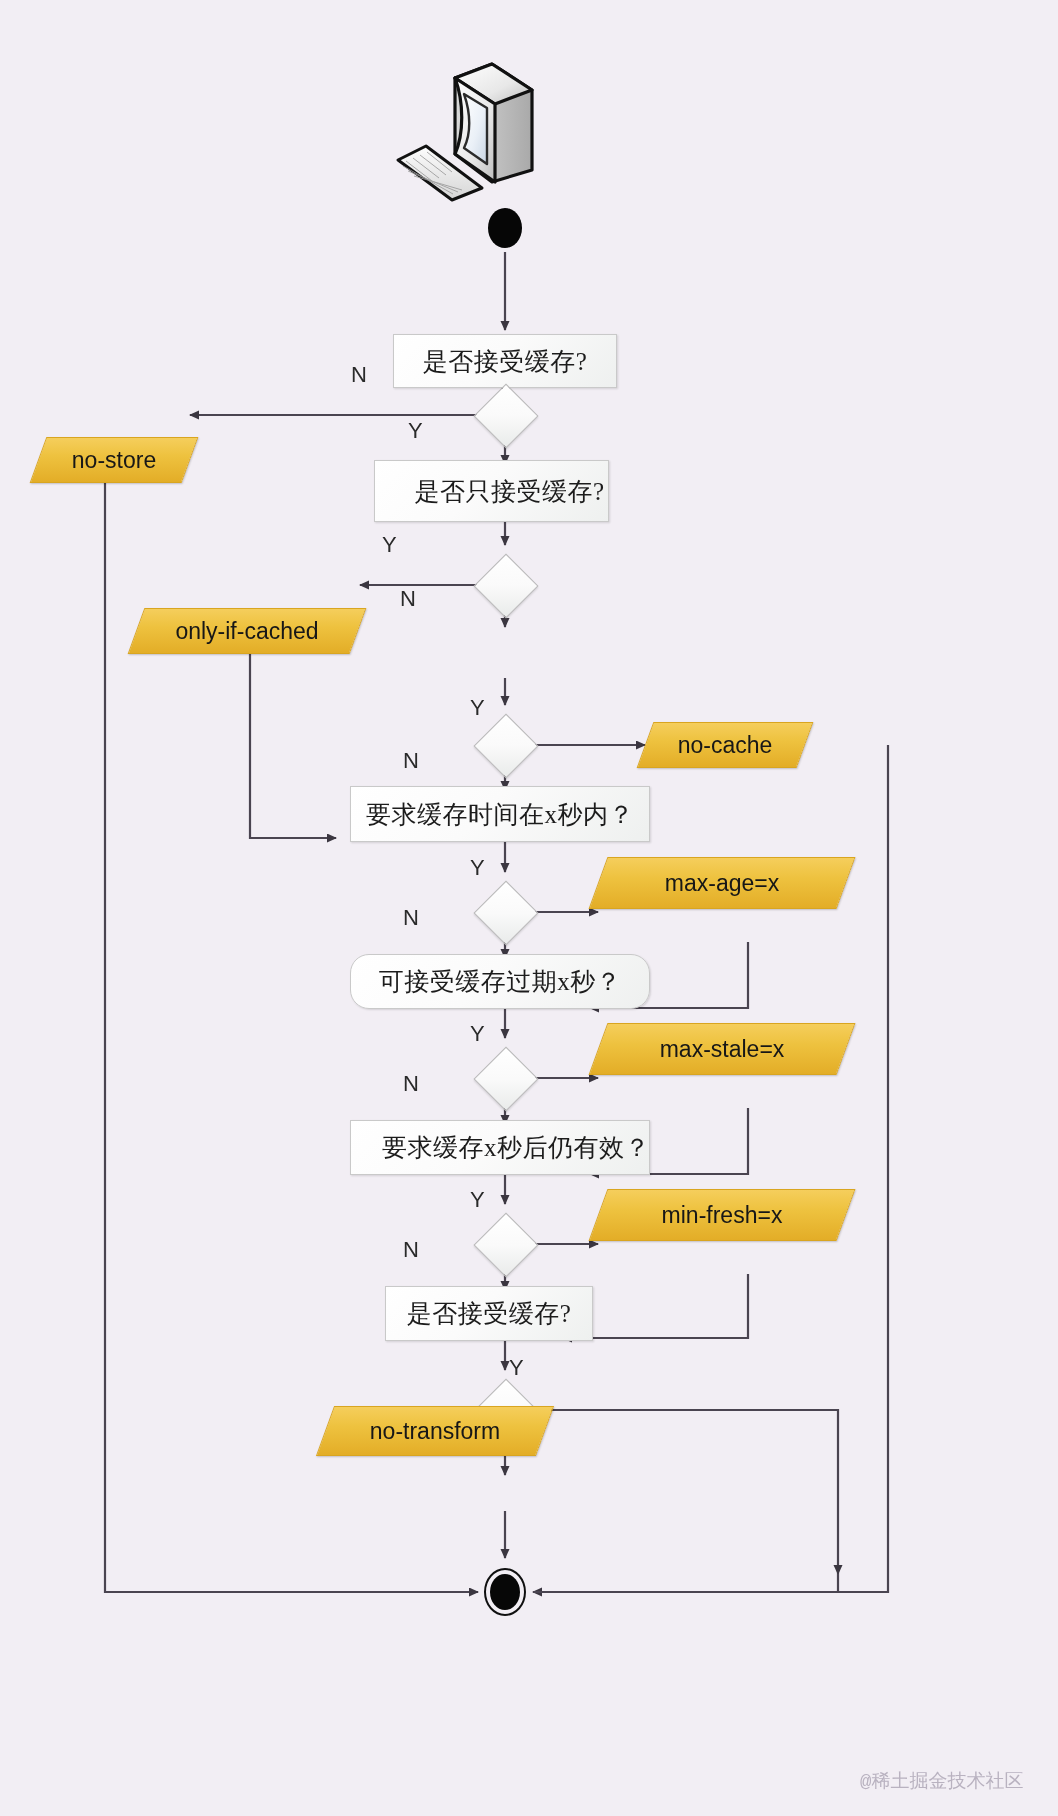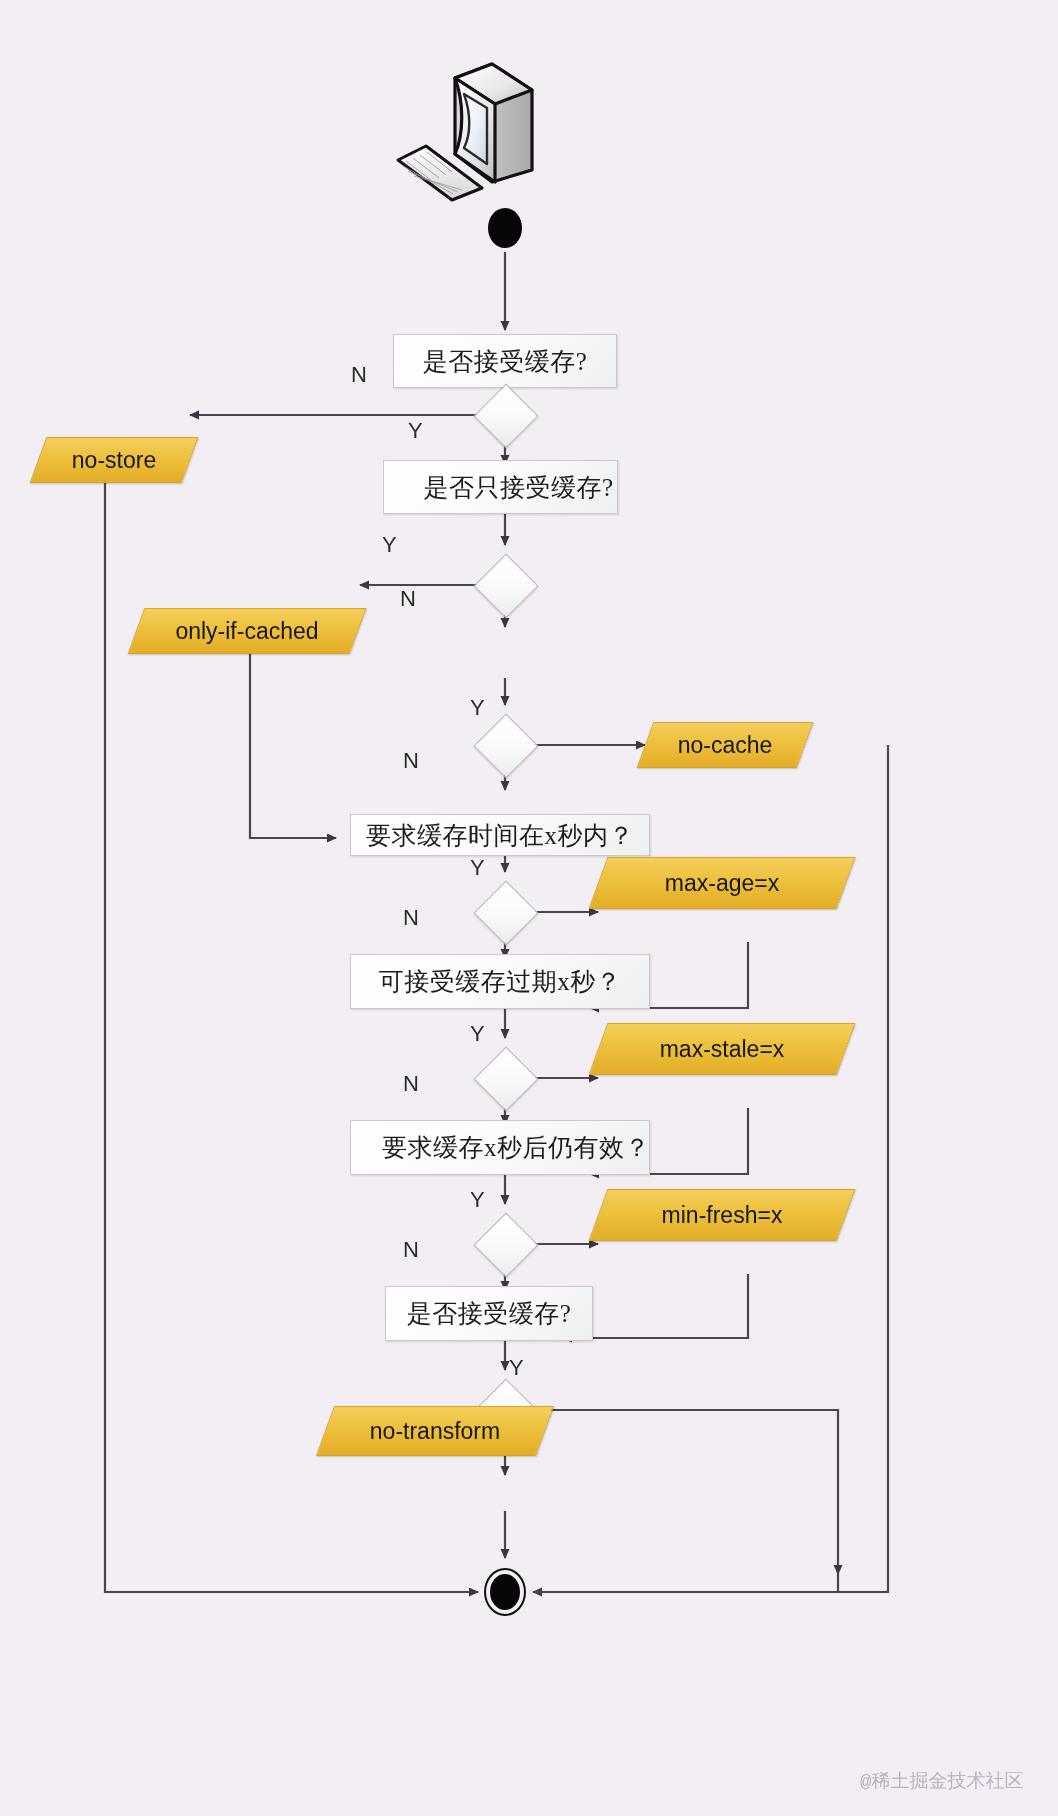--- a/index.html
+++ b/index.html
@@ -215,30 +215,30 @@
       </g>
     </svg>
   </div>
 
   <div class="start-node" style="left:488px;top:208px;"></div>
 
   <div class="pbox" style="left:393px;top:334px;width:224px;height:54px;">
     <span>是否接受缓存?</span>
   </div>
 
-  <div class="pbox" style="left:383px;top:460px;width:235px;height:54px;padding-left:36px;">
+  <div class="pbox" style="left:374px;top:460px;width:235px;height:62px;padding-left:36px;">
     <span>是否只接受缓存?</span>
   </div>
 
 
-  <div class="pbox" style="left:350px;top:786px;width:300px;height:42px;margin-top:28px;">
+  <div class="pbox" style="left:350px;top:786px;width:300px;height:56px;">
     <span>要求缓存时间在x秒内？</span>
   </div>
 
-  <div class="pbox" style="left:350px;top:954px;width:300px;height:55px;">
+  <div class="pbox" style="left:350px;top:954px;width:300px;height:55px;border-radius:19px;">
     <span>可接受缓存过期x秒？</span>
   </div>
 
   <div class="pbox" style="left:350px;top:1120px;width:300px;height:55px;padding-left:32px;">
     <span>要求缓存x秒后仍有效？</span>
   </div>
 
   <div class="pbox" style="left:385px;top:1286px;width:208px;height:55px;">
     <span>是否接受缓存?</span>
   </div>

